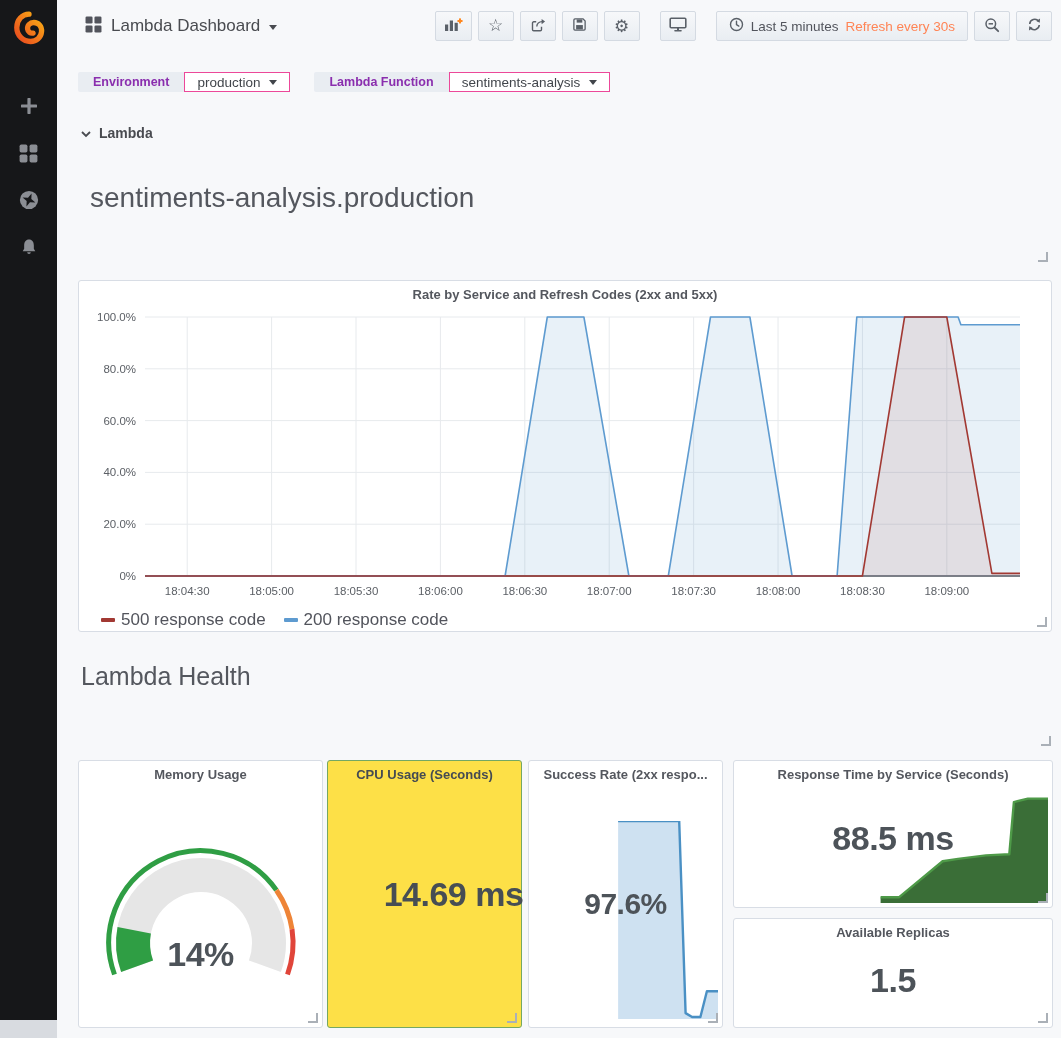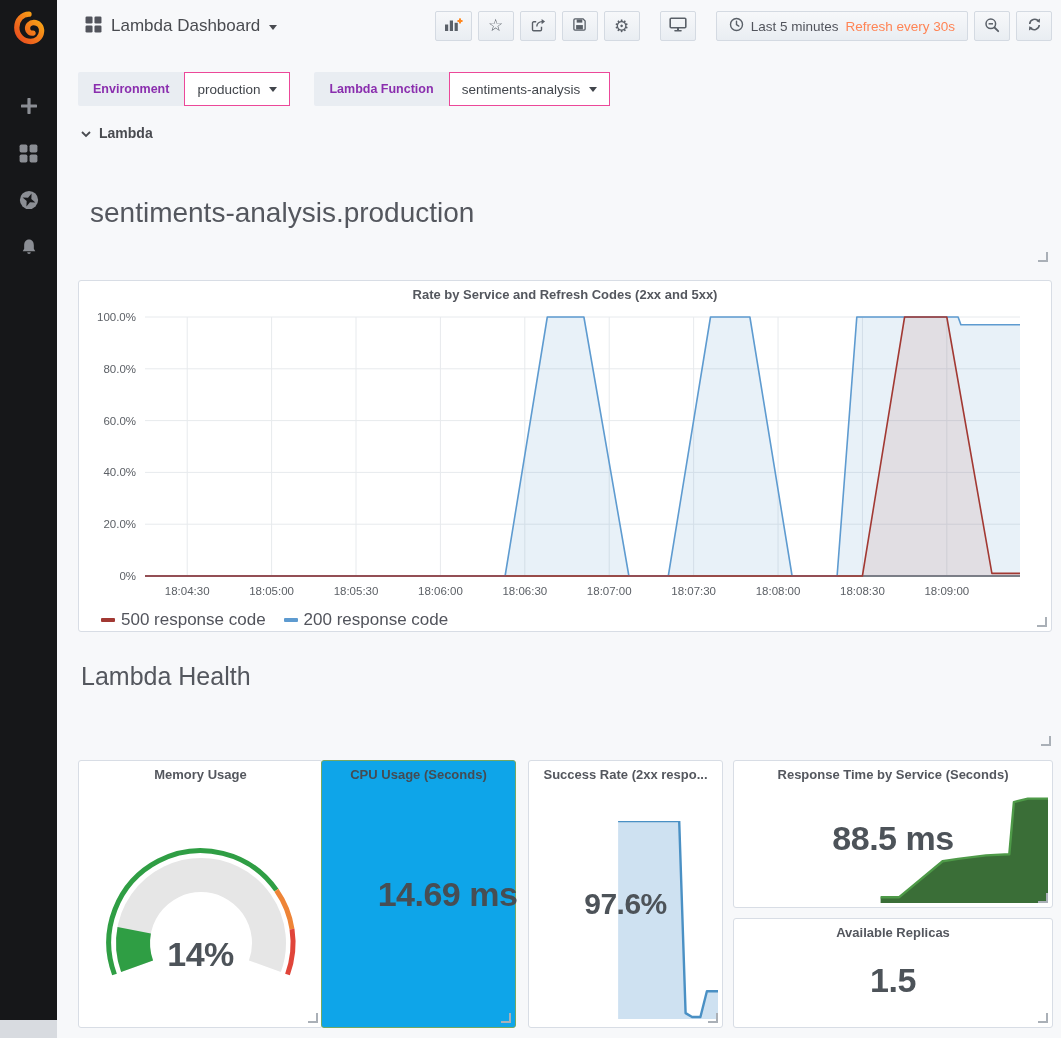--- a/index.html
+++ b/index.html
@@ -23,32 +23,32 @@
        background:linear-gradient(180deg,#f7f8fa,#e9edf2);border:1px solid #d4dae2;border-radius:2px;
        color:#5a6068;margin-right:6px;cursor:pointer;padding:0 8px;font-family:inherit;}
   .btn:last-child{margin-right:0;}
   .tb-gap{width:14px;}
   .timepicker{font-size:13.5px;color:#52545c;gap:7px;white-space:nowrap;padding:0 12px;}
   .orange-txt{color:#ff8455;font-weight:400;}
   .gear-char{font-family:"DejaVu Sans",sans-serif;font-size:17px;line-height:1;}
   .star-char{font-family:"DejaVu Sans",sans-serif;font-size:17px;line-height:1;margin-top:-2px;}
   
   .filters{position:absolute;left:21px;top:72px;display:flex;gap:24px;}
-  .filter-pill{display:flex;align-items:stretch;height:34px;}
+  .filter-pill{display:flex;align-items:stretch;height:20px;}
   .f-label{background:#e9edf2;color:#8a2eae;font-size:12.5px;font-weight:700;display:flex;align-items:center;
            padding:0 15px;border-radius:2px 0 0 2px;}
   .f-value{background:#fff;border:1px solid #ec4899;box-sizing:border-box;display:flex;align-items:center;gap:9px;
            padding:0 12px;font-size:13.5px;color:#41454b;cursor:pointer;}
   .f-caret{width:0;height:0;border-left:4px solid transparent;border-right:4px solid transparent;border-top:5px solid #41454b;}
   
   .row-header{position:absolute;left:24px;top:124px;display:flex;align-items:center;gap:8px;cursor:pointer;}
   .row-title{font-size:14px;font-weight:700;color:#494b50;}
   
   .text-panel{position:absolute;left:21px;top:150px;width:974px;height:116px;}
-  .bigtext{position:absolute;left:12px;top:32px;font-size:28px;color:#54575e;margin-top:15px;}
+  .bigtext{position:absolute;left:12px;top:32px;font-size:28px;color:#54575e;}
   
   .panel{position:absolute;background:#fff;border:1px solid #d8dde5;border-radius:3px;box-sizing:border-box;}
   .panel-title{height:28px;line-height:28px;text-align:center;font-size:13px;font-weight:700;color:#54575e;
                white-space:nowrap;overflow:hidden;cursor:pointer;}
   .resize-handle{position:absolute;right:4px;bottom:4px;width:8px;height:8px;
                  border-right:2px solid #aab0b7;border-bottom:2px solid #aab0b7;cursor:nwse-resize;}
   .resize-float{position:absolute;width:8px;height:8px;border-right:2px solid #aab0b7;border-bottom:2px solid #aab0b7;cursor:nwse-resize;}
   
   .chart-panel{left:21px;top:280px;width:974px;height:352px;}
   .chart-panel svg{display:block;}
@@ -309,21 +309,21 @@
           <path d="M185.4,67.2A92,92,0,0,1,201.0,106.2" fill="none" stroke="#ee8437" stroke-width="5"></path>
           <path d="M201.0,106.2A92,92,0,0,1,196.5,151.5" fill="none" stroke="#e0453a" stroke-width="5"></path>
           <path d="M46.1,143.3A68,68,0,1,1,173.9,143.3" fill="none" stroke="#e6e6e6" stroke-width="34"></path>
           <path d="M46.1,143.3A68,68,0,0,1,43.2,107.3" fill="none" stroke="#2f9e44" stroke-width="34"></path>
         </svg>
       <div class="stat-value" style="top:146px;font-size:34px;">14%</div>
     </div>
     <div class="resize-handle"></div>
   </section>
 
-  <section class="panel" style="left:264px;top:760px;width:195px;height:268px;background:#0ea5e9;border-color:#74a863;">
+  <section class="panel" style="left:270px;top:760px;width:195px;height:268px;background:#fde047;border-color:#74a863;">
     <div class="panel-title" style="color:#454b52;">CPU Usage (Seconds)</div>
     <div class="stat-value" style="top:114px;font-size:34px;color:#474e54;margin-left:29px;">14.69 ms</div>
     <div class="resize-handle"></div>
   </section>
 
   <section class="panel" style="left:471px;top:760px;width:195px;height:268px;">
     <div class="panel-title">Success Rate (2xx respo...</div>
     <svg class="spark" viewBox="0 0 185 198" width="185" height="198" preserveAspectRatio="none">
         <path d="M85.1,0.0L146.2,0.0L152.6,192.1L159.1,196.0L167.4,196.0L173.9,170.3L185.0,170.3L185,198L85.1,198Z" fill="rgba(94,155,208,0.30)" stroke="none"></path>
         <path d="M85.1,0.0L146.2,0.0L152.6,192.1L159.1,196.0L167.4,196.0L173.9,170.3L185.0,170.3" fill="none" stroke="#4a90c4" stroke-width="2.4" stroke-linejoin="round"></path>

